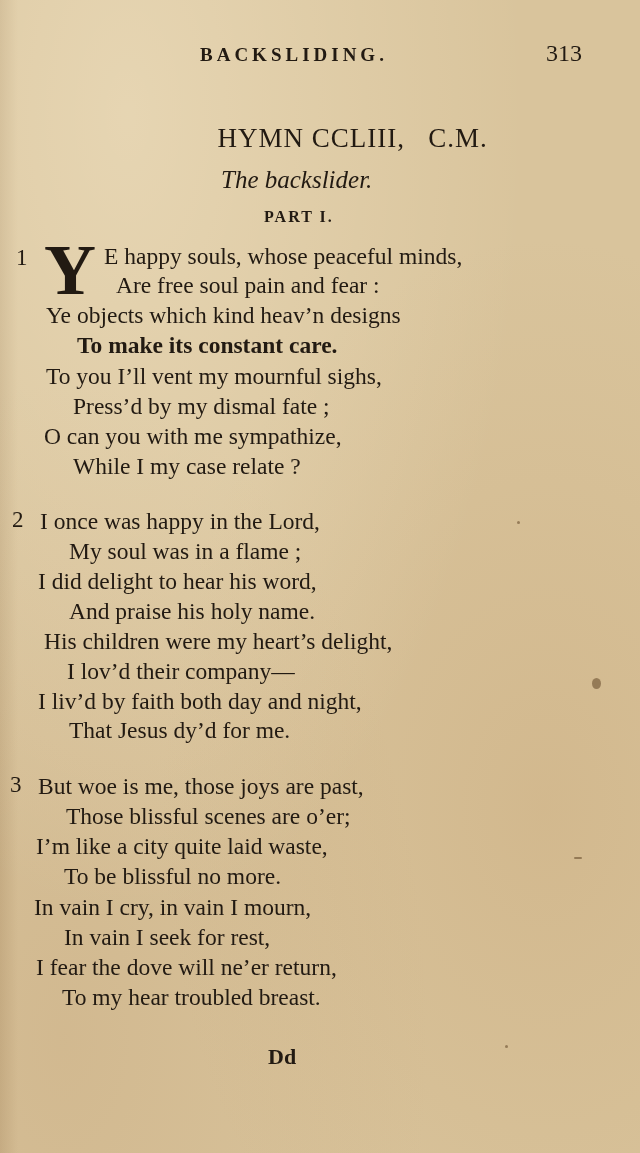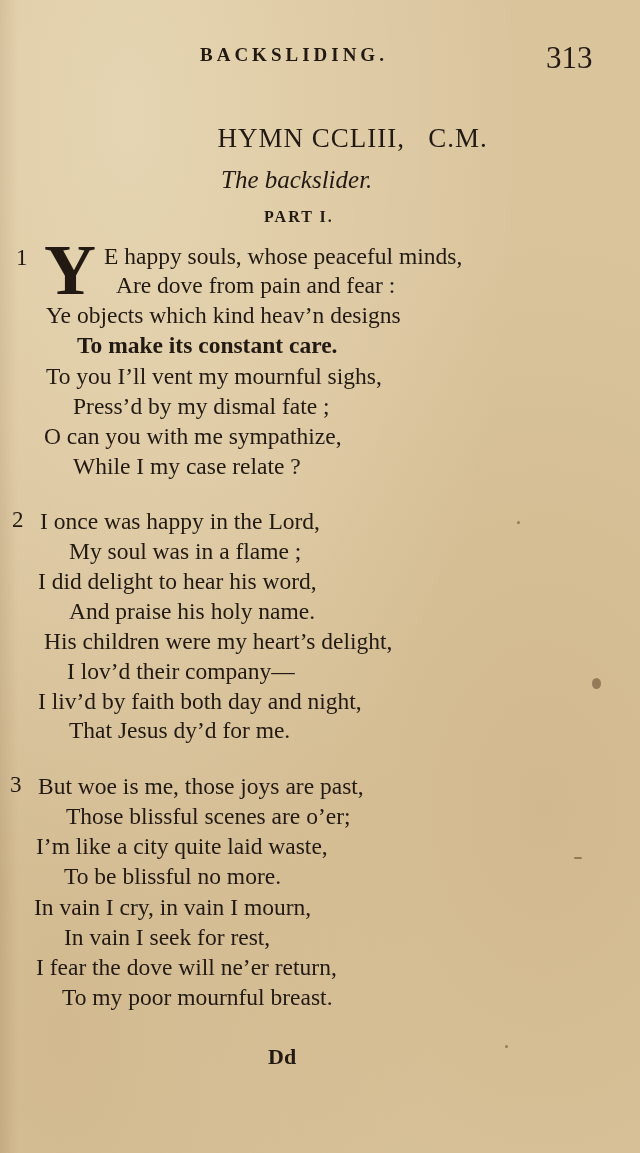--- a/index.html
+++ b/index.html
@@ -32,21 +32,21 @@
     font-family: "Liberation Serif", serif;
     font-weight: bold;
     font-size: 19px;
     letter-spacing: 4px;
   }
   .page-number {
     position: absolute;
     top: 40px;
     left: 546px;
     font-family: "Liberation Serif", serif;
-    font-size: 31px;
+    font-size: 24px;
   }
   .hymn-title {
     position: absolute;
     top: 123px;
     left: 0;
     width: 640px;
     padding-left: 15px;
     text-align: center;
     font-family: "Liberation Serif", serif;
     font-size: 27px;
@@ -110,21 +110,21 @@
   <div class="page-number">313</div>
 
   <div class="hymn-title"><span style="white-space:pre;">HYMN CCLIII,   C.M.</span></div>
   <div class="hymn-subtitle">The backslider.</div>
   <div class="part-label">PART I.</div>
 
   <div>
     <div class="verse-num" style="left:16px; top:245px;">1</div>
     <div class="dropcap">Y</div>
     <div class="line" style="left:104px; top:241px;">E happy souls, whose peaceful minds,</div>
-    <div class="line" style="left:116px; top:270px;">Are dove from pain and fear :</div>
+    <div class="line" style="left:116px; top:270px;">Are free soul pain and fear :</div>
     <div class="line" style="left:46px; top:300px;">Ye objects which kind heav’n designs</div>
     <div class="line" style="left:77px; top:330px;font-weight:bold;">To make its constant care.</div>
     <div class="line" style="left:46px; top:361px;">To you I’ll vent my mournful sighs,</div>
     <div class="line" style="left:73px; top:391px;">Press’d by my dismal fate ;</div>
     <div class="line" style="left:44px; top:421px;">O can you with me sympathize,</div>
     <div class="line" style="left:73px; top:451px;">While I my case relate ?</div>
   </div>
 
   <div>
     <div class="verse-num" style="left:12px; top:507px;">2</div>
@@ -140,21 +140,21 @@
 
   <div>
     <div class="verse-num" style="left:10px; top:772px;">3</div>
     <div class="line" style="left:38px; top:771px;">But woe is me, those joys are past,</div>
     <div class="line" style="left:66px; top:801px;">Those blissful scenes are o’er;</div>
     <div class="line" style="left:36px; top:831px;">I’m like a city quite laid waste,</div>
     <div class="line" style="left:64px; top:861px;">To be blissful no more.</div>
     <div class="line" style="left:34px; top:892px;">In vain I cry, in vain I mourn,</div>
     <div class="line" style="left:64px; top:922px;">In vain I seek for rest,</div>
     <div class="line" style="left:36px; top:952px;">I fear the dove will ne’er return,</div>
-    <div class="line" style="left:62px; top:982px;">To my poor mournful breast.</div>
+    <div class="line" style="left:62px; top:982px;">To my hear troubled breast.</div>
   </div>
 
   <div class="signature">Dd</div>
 
   <span class="speck" style="left:592px; top:678px; width:9px; height:11px;"></span>
   <span class="speck" style="left:517px; top:521px; width:3px; height:3px;"></span>
   <span class="speck" style="left:505px; top:1045px; width:3px; height:3px;"></span>
   <span class="speck" style="left:574px; top:857px; width:8px; height:2px; border-radius:1px;"></span>
 </div>
 

